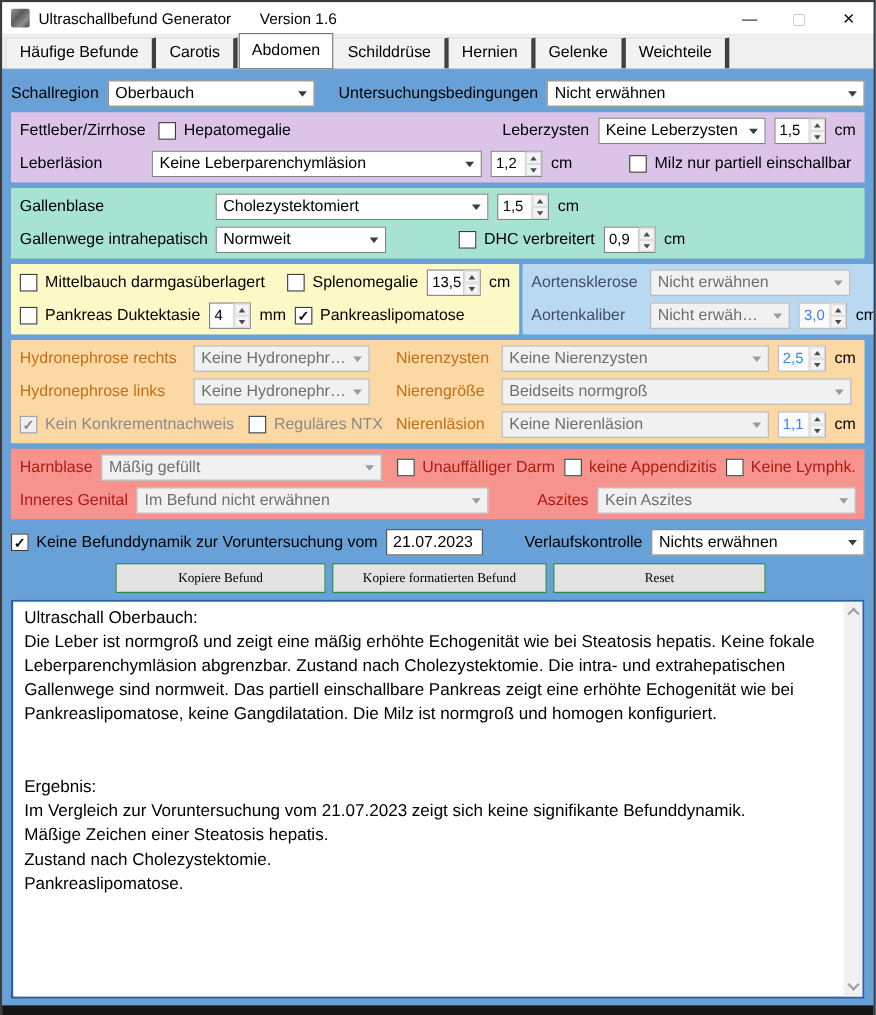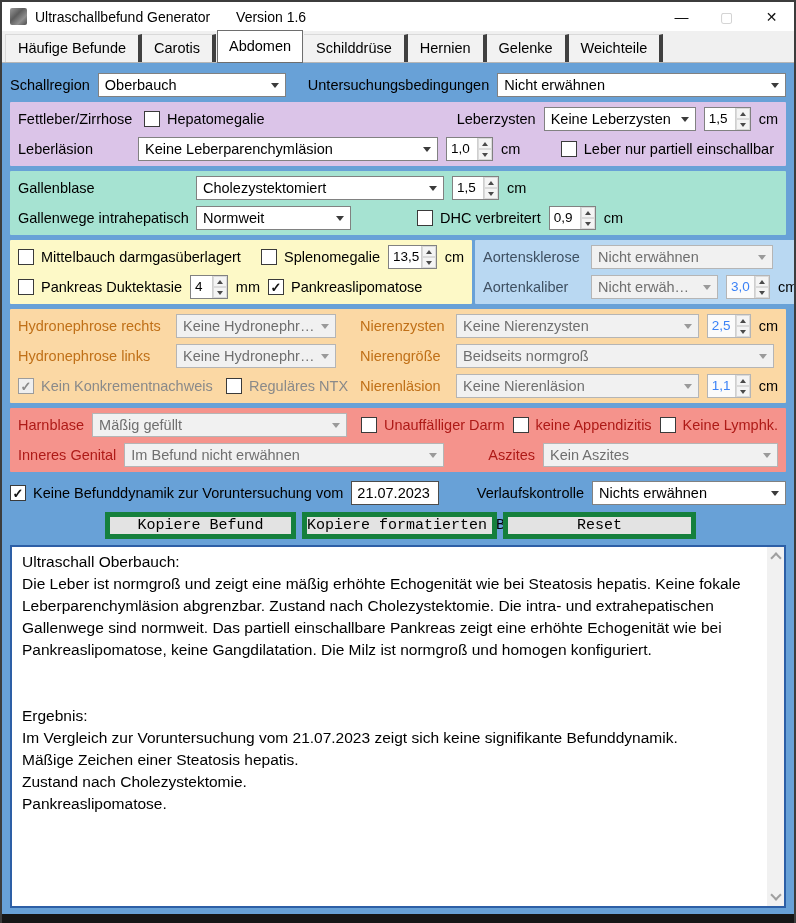--- a/index.html
+++ b/index.html
@@ -75,22 +75,22 @@
              font-weight:bold; color:#111; }
   .cb.disabled .box { background:#efefef; border-color:#9c9c9c; color:#8a8a8a; }
 
   .unit { font-size:14.5px; }
 
   
   .followup { margin-top:9px; }
   .datebox { height:24px; width:88px; border:1px solid #4c4c4c; background:#fff;
              font-size:14.5px; font-family:"Liberation Sans",sans-serif; padding:0 5px; }
   .btnrow { margin-top:7px; padding-left:95px; gap:6px; }
-  .pbtn { height:27px; border:5px solid #15803d; background:#e3e3e3; font-size:15px;
-          font-family:Liberation Mono, monospace; }
+  .pbtn { height:27px; border:1px solid #15803d; background:#e3e3e3; font-size:12px;
+          font-family:Liberation Serif, serif; }
   .pbtn.b1 { width:191px; } .pbtn.b2 { width:195px; } .pbtn.b3 { width:193px; }
 
   
   .report { margin-top:6px; flex:1; background:#ffffff; border:2px solid #2d5fa6;
             display:flex; overflow:hidden; }
   .report-text { flex:1; padding:4px 0 4px 10px; font-size:15.5px; line-height:1.42;
                  white-space:pre-wrap; overflow:hidden; }
   .vscroll { width:17px; background:#f1f1f1; display:flex; flex-direction:column;
              justify-content:space-between; align-items:center; flex:0 0 auto; }
   .chev { width:8px; height:8px; border-left:2px solid #9f9f9f; border-top:2px solid #9f9f9f; }
@@ -168,34 +168,34 @@
         </div>
         <span class="unit">cm</span>
       </div>
       <div class="row">
         <span class="lbl" style="width:112px;">Leberläsion</span>
         <div class="dd" style="width:300px;">
           <span class="dd-text">Keine Leberparenchymläsion</span>
           <span class="dd-arrow"></span>
         </div>
         <div class="spin">
-          <span class="val">1,0</span>
+          <span class="val">1,2</span>
           <span class="btns">
               <span class="sbtn">
                 <span class="tri-up"></span>
               </span>
               <span class="sbtn">
                 <span class="tri-dn"></span>
               </span>
             </span>
         </div>
         <span class="unit">cm</span>
         <div class="cb ml-auto" style="margin-right:4px;">
           <span class="box"></span>
-          <span>Leber nur partiell einschallbar</span>
+          <span>Milz nur partiell einschallbar</span>
         </div>
       </div>
     </div>
 
     <div class="panel teal">
       <div class="row">
         <span class="lbl" style="width:170px;">Gallenblase</span>
         <div class="dd" style="width:248px;">
           <span class="dd-text">Cholezystektomiert</span>
           <span class="dd-arrow"></span>

